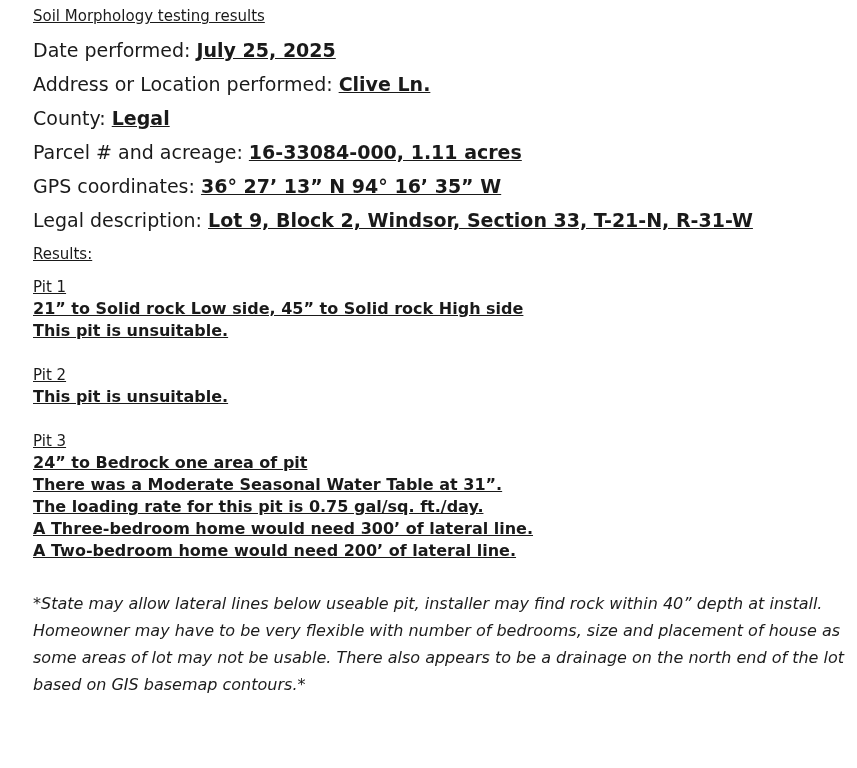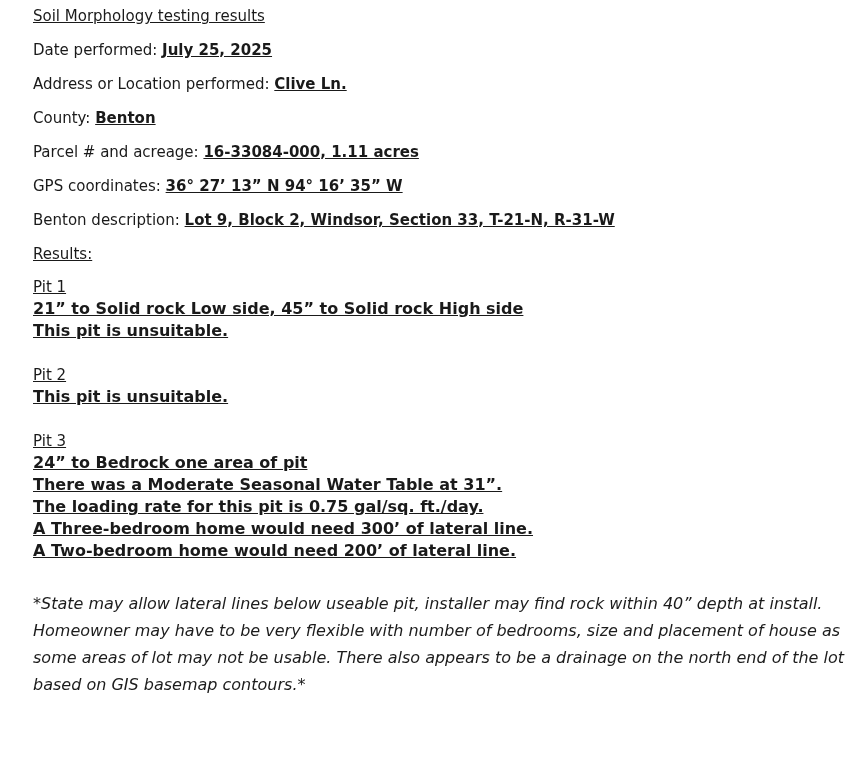--- a/index.html
+++ b/index.html
@@ -19,21 +19,21 @@
   }
   
   .doc-title {
     font-size: 15px;
     line-height: 20px;
     margin: 0 0 14px 0;
     text-decoration: underline;
     font-weight: normal;
   }
   .field-row {
-    font-size: 15px;
+    font-size: 19px;
     line-height: 20px;
     margin: 0 0 14px 0;
     white-space: nowrap;
   }
   .field-label {
     font-weight: normal;
   }
   .field-value {
     font-weight: bold;
     text-decoration: underline;
@@ -77,27 +77,27 @@
 <body>
 
 <div class="page">
 
   <p class="doc-title">Soil Morphology testing results</p>
 
   <p class="field-row"><span class="field-label">Date performed: </span><span class="field-value">July 25, 2025</span></p>
 
   <p class="field-row"><span class="field-label">Address or Location performed: </span><span class="field-value">Clive Ln.</span></p>
 
-  <p class="field-row"><span class="field-label">County: </span><span class="field-value">Benton</span></p>
+  <p class="field-row"><span class="field-label">County: </span><span class="field-value">Legal</span></p>
 
   <p class="field-row"><span class="field-label">Parcel # and acreage: </span><span class="field-value">16-33084-000, 1.11 acres</span></p>
 
   <p class="field-row"><span class="field-label">GPS coordinates: </span><span class="field-value">36° 27’ 13” N 94° 16’ 35” W</span></p>
 
-  <p class="field-row"><span class="field-label">Benton description: </span><span class="field-value">Lot 9, Block 2, Windsor, Section 33, T-21-N, R-31-W</span></p>
+  <p class="field-row"><span class="field-label">Legal description: </span><span class="field-value">Lot 9, Block 2, Windsor, Section 33, T-21-N, R-31-W</span></p>
 
   <p class="results-heading">Results:</p>
 
   <div class="pit-section">
     <div class="pit-heading">Pit 1</div>
     <div class="pit-line">21” to Solid rock Low side, 45” to Solid rock High side</div>
     <div class="pit-line">This pit is unsuitable.</div>
   </div>
 
   <div class="pit-section">

